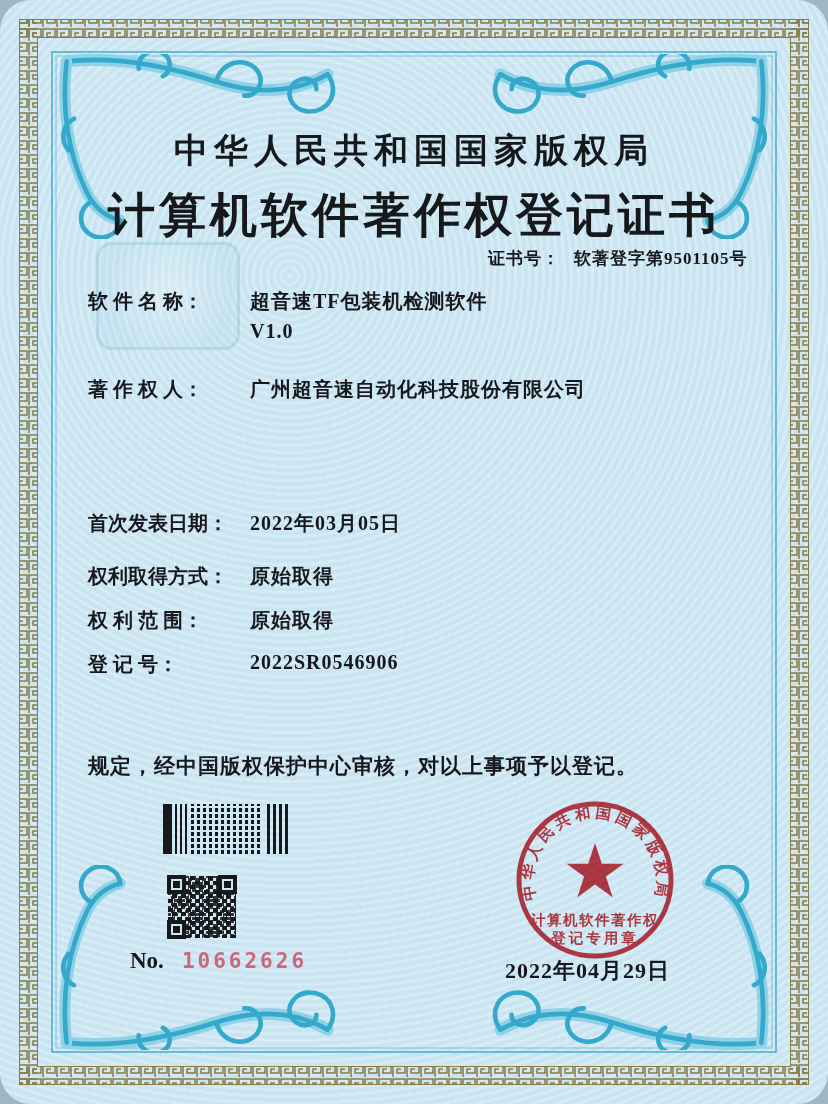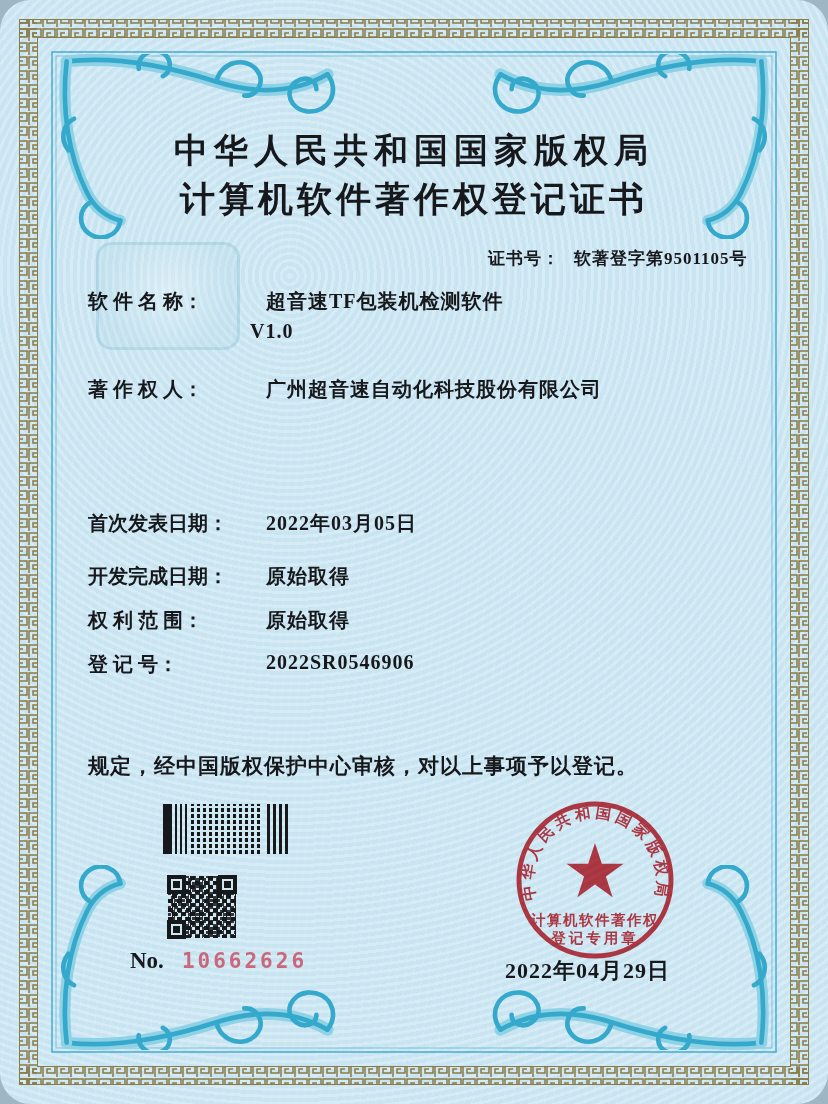--- a/index.html
+++ b/index.html
@@ -13,31 +13,31 @@
     color:#16181c;
     border-radius:31px;
   }
   .abs{position:absolute;}
   
   .authority{
     left:0;top:128px;width:100%;text-align:center;
     font-size:34px;font-weight:bold;letter-spacing:6px;
   }
   .cert-title{
-    left:0;top:176px;width:100%;text-align:center;
-    font-size:35px;font-weight:bold;letter-spacing:4px;
+    left:0;top:184px;width:100%;text-align:center;
+    font-size:47px;font-weight:bold;letter-spacing:4px;
   }
   .cert-no{
     left:488px;top:247px;font-size:17px;font-weight:bold;letter-spacing:1px;
   }
   .cert-no .val{margin-left:14px;}
   
   .row{left:88px;width:660px;font-size:20px;font-weight:bold;}
   .row .lbl{display:inline-block;width:162px;vertical-align:top;}
-  .row .val{display:inline-block;margin-left:16px;vertical-align:top;letter-spacing:1px;}
+  .row .val{display:inline-block;margin-left:0;vertical-align:top;letter-spacing:1px;}
   .v2{left:250px;font-size:20px;font-weight:bold;letter-spacing:1px;}
   
   .stmt{font-size:21px;font-weight:600;letter-spacing:1px;}
   
   .barcode{
     left:163px;top:804px;width:127px;height:50px;
     background-image:
       repeating-linear-gradient(0deg, transparent 0 4px, #cde7f3 4px 6px),
       repeating-linear-gradient(90deg,#16181a 0 3px, transparent 3px 6px),
       linear-gradient(#16181a,#16181a),
@@ -148,21 +148,21 @@
   <div class="abs row" style="top:376px;">
     <span class="lbl">著 作 权 人：</span><span class="val">广州超音速自动化科技股份有限公司</span>
   </div>
 
 
   <div class="abs row" style="top:510px;">
     <span class="lbl">首次发表日期：</span><span class="val">2022年03月05日</span>
   </div>
 
   <div class="abs row" style="top:563px;">
-    <span class="lbl">开发完成日期：</span><span class="val">原始取得</span>
+    <span class="lbl">权利取得方式：</span><span class="val">原始取得</span>
   </div>
 
   <div class="abs row" style="top:607px;">
     <span class="lbl">权 利 范 围：</span><span class="val">原始取得</span>
   </div>
 
   <div class="abs row" style="top:651px;">
     <span class="lbl">登  记  号：</span><span class="val">2022SR0546906</span>
   </div>
 

